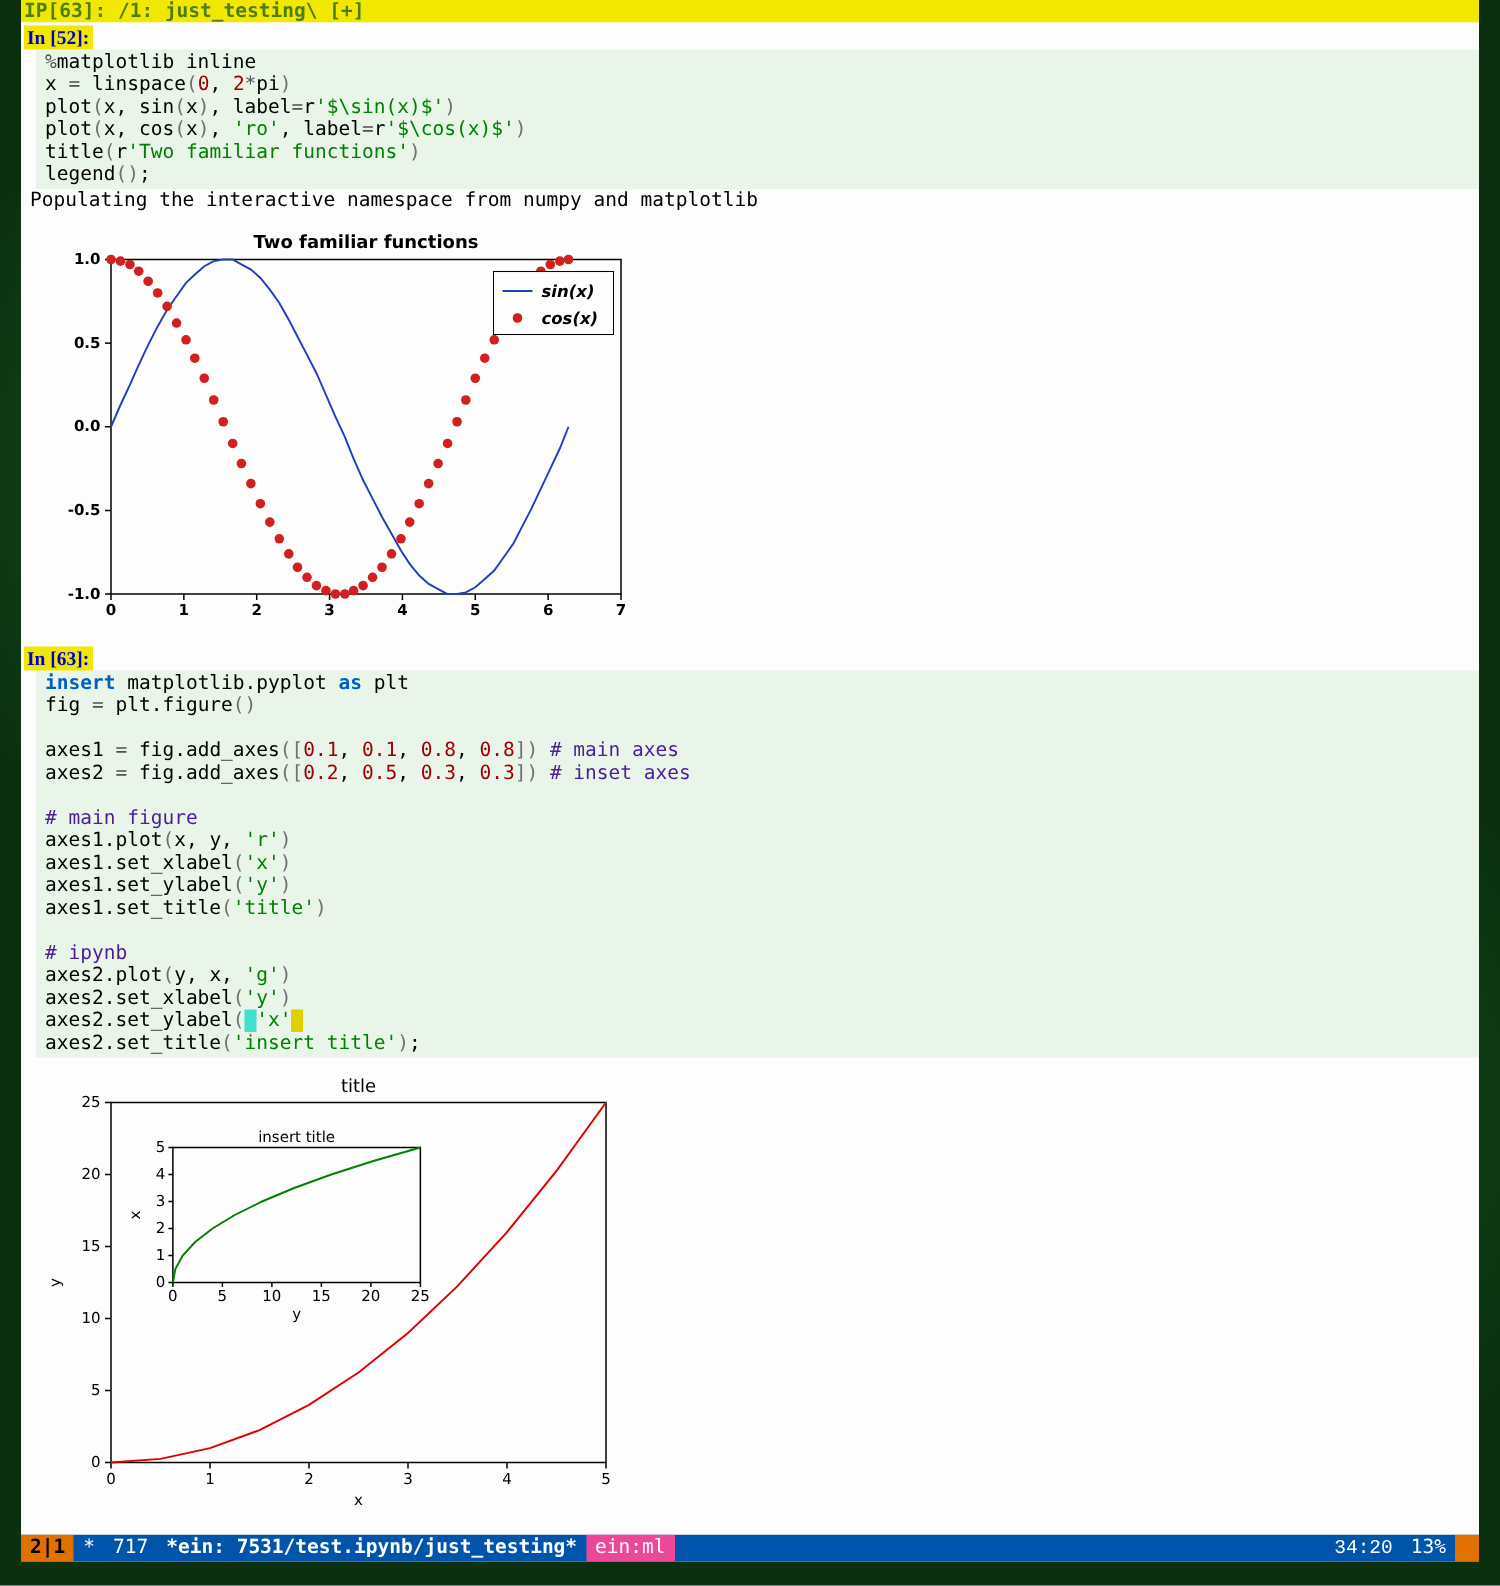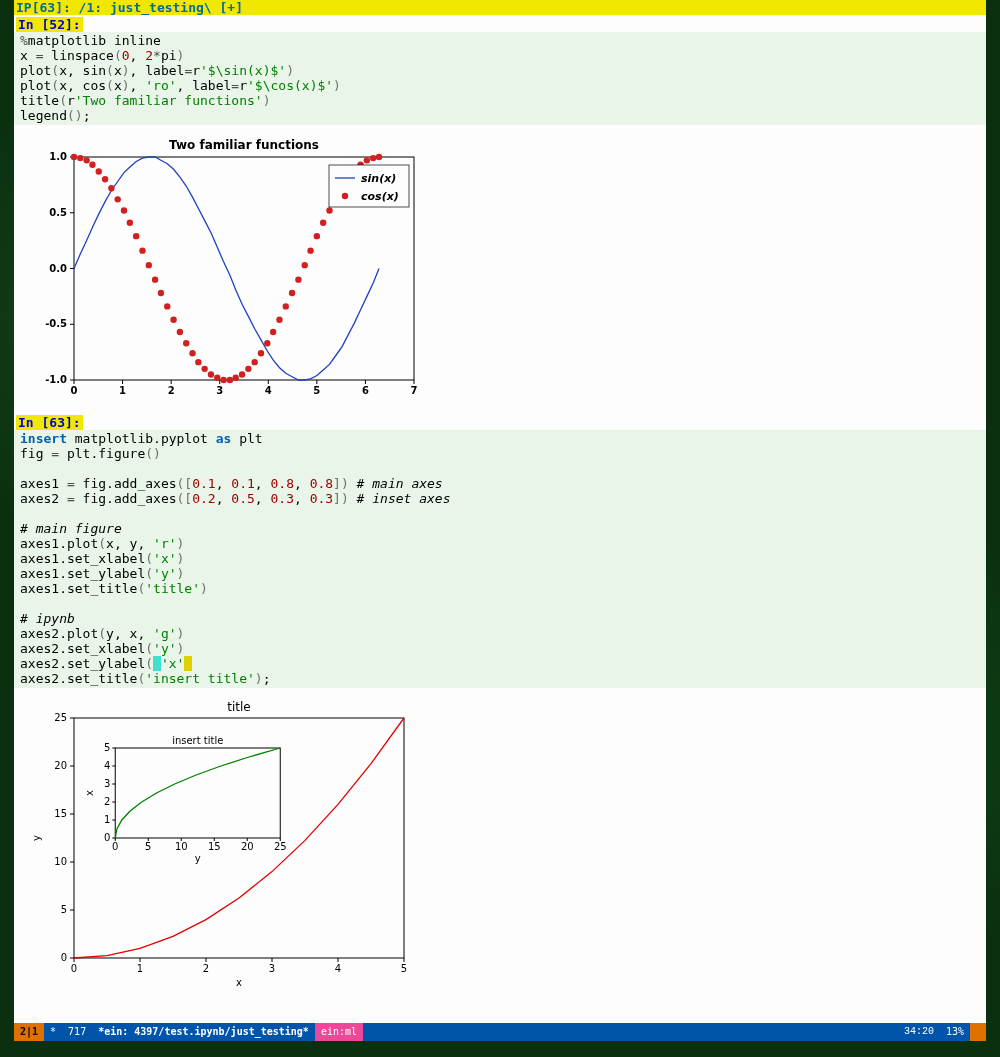--- a/index.html
+++ b/index.html
@@ -21,83 +21,85 @@
     left: 14px;
     top: 0;
     width: 972px;
     height: 1041px;
     background: #fdfdfd;
     display: flex;
     flex-direction: column;
   }
   .titlebar {
     background: #f0e800;
-    color: #0369a1;
+    color: #4d7c0f;
     font-weight: bold;
     padding: 0 2px;
     height: 15px;
     line-height: 15px;
     font-size: 13px;
   }
   .content {
     flex: 1;
     overflow: hidden;
     background: #fdfdfd;
     position: relative;
   }
   .cell-prompt {
     background: #f0e800;
     color: #0000d0;
     font-weight: bold;
     display: inline-block;
     padding: 0 2px;
     margin: 2px 2px 0 2px;
+    font-family: Liberation Serif, serif;
   }
   .code-block {
     background: #e8f5e8;
     padding: 1px 0 2px 6px;
     white-space: pre;
     line-height: 15px;
     color: #000;
+    margin-left: 10px;
   }
   .output-text {
     padding: 0 6px;
     white-space: pre;
     line-height: 15px;
     color: #000;
   }
   .chart-box {
     margin: 10px 0 8px 10px;
     position: relative;
   }
   .modeline {
     height: 18px;
     background: #0055aa;
     color: #fff;
-    font-size: 10px;
+    font-size: 13px;
     line-height: 18px;
     display: flex;
     align-items: center;
     padding: 0;
   }
   .modeline .seg {
     padding: 0 6px;
     white-space: pre;
   }
   .modeline .orange { background: #e07000; color:#000; font-weight:bold;}
   .modeline .blue { color:#fff; }
   .modeline .bold { font-weight: bold; }
   .modeline .right { margin-left: auto; font-family: Liberation Mono, monospace; }
   .modeline .endcap { width:16px; background:#e07000; height:18px;}
   
   .kw { color: #0060c0; font-weight: bold; }
   .num { color: #a00000; }
   .str { color: #008000; }
   .paren { color: #707070; }
-  .cmt  { color: #000000; font-style: italic; }
+  .cmt  { color: #4c1d95; }
   .op { color: #505050; }
   .hl-cursor { background:#e0d000; }
   .hl-cyan { background:#40e0d0; }
 
   .chart1-axes { stroke:#000; stroke-width:1; fill:none;}
   .tick {stroke:#000;stroke-width:1;}
   .lbl {font-family:"DejaVu Sans",sans-serif;font-size:10px;fill:#000;}
   .ttl {font-family:"DejaVu Sans",sans-serif;font-size:12px;fill:#000;text-anchor:middle;}
   .ttl-sm {font-family:"DejaVu Sans",sans-serif;font-size:10px;fill:#000;text-anchor:middle;}
   .sin-line{stroke:#2040c0;stroke-width:1.3;fill:none;}
@@ -118,20 +120,21 @@
   <div class="content">
 
     <div>
       <span class="cell-prompt">In [52]:</span>
       <div class="code-block"><span class="op">%</span>matplotlib inline
 x <span class="op">=</span> linspace<span class="paren">(</span><span class="num">0</span>, <span class="num">2</span><span class="op">*</span>pi<span class="paren">)</span>
 plot<span class="paren">(</span>x, sin<span class="paren">(</span>x<span class="paren">)</span>, label<span class="op">=</span>r<span class="str">'$\sin(x)$'</span><span class="paren">)</span>
 plot<span class="paren">(</span>x, cos<span class="paren">(</span>x<span class="paren">)</span>, <span class="str">'ro'</span>, label<span class="op">=</span>r<span class="str">'$\cos(x)$'</span><span class="paren">)</span>
 title<span class="paren">(</span>r<span class="str">'Two familiar functions'</span><span class="paren">)</span>
 legend<span class="paren">()</span>;</div>
+      <div class="output-text">Populating the interactive namespace from numpy and matplotlib</div>
 
       
       <div class="chart-box" style="width:400px;height:270px;font-weight:bold;">
         <svg id="chart1" width="400" height="270">
             <text x="220" y="14" class="ttl">Two familiar functions</text>
             <rect x="50" y="22" width="340" height="223" class="chart1-axes"></rect>
             <line x1="50" y1="245" x2="50" y2="249" class="tick"></line>
             <text x="50" y="259" class="lbl" text-anchor="middle">0</text>
             <line x1="98.57142857142857" y1="245" x2="98.57142857142857" y2="249" class="tick"></line>
             <text x="98.57142857142857" y="259" class="lbl" text-anchor="middle">1</text>
@@ -301,19 +304,19 @@
           </svg>
       </div>
     </div>
 
   </div>
 
   <div class="modeline">
     <span class="seg orange">2|1</span>
     <span class="seg blue">*</span>
     <span class="seg blue">717</span>
-    <span class="seg blue bold">*ein: 4397/test.ipynb/just_testing*</span>
+    <span class="seg blue bold">*ein: 7531/test.ipynb/just_testing*</span>
     <span class="seg" style="background:#ec4899;">ein:ml</span>
     <span class="seg right">34:20</span>
     <span class="seg">13%</span>
     <span class="endcap"></span>
   </div>
 </div>
 
 </body></html>

